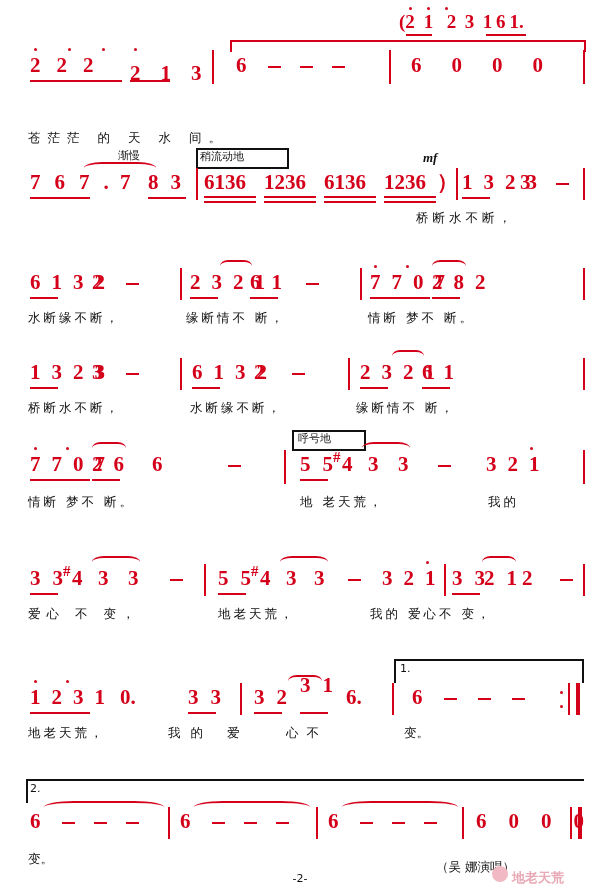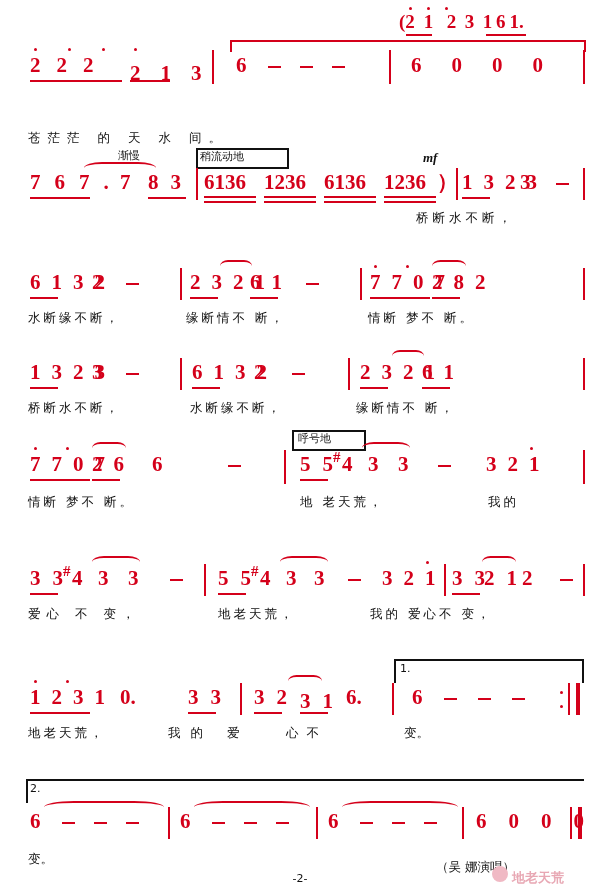--- a/index.html
+++ b/index.html
@@ -311,21 +311,21 @@
     <div class="n" style="left:120px;top:32px;">0.</div>
 
     <div class="n" style="left:188px;top:32px;letter-spacing:12px;">33</div>
     <div class="beam" style="left:188px;top:57px;width:28px;"></div>
 
     <div class="bar" style="left:240px;top:28px;height:32px;"></div>
 
     <div class="n" style="left:254px;top:32px;letter-spacing:12px;">32</div>
     <div class="beam" style="left:254px;top:57px;width:28px;"></div>
     <div class="slur" style="left:288px;top:20px;width:34px;"></div>
-    <div class="n" style="left:300px;top:36px;letter-spacing:12px;">31</div>
+    <div class="n" style="left:300px;top:20px;letter-spacing:12px;">31</div>
     <div class="beam" style="left:300px;top:57px;width:28px;"></div>
     <div class="n" style="left:346px;top:32px;">6.</div>
 
     <div class="bar" style="left:392px;top:28px;height:32px;"></div>
 
     <div class="n" style="left:412px;top:32px;">6</div>
     <div class="dash" style="left:444px;top:43px;"></div>
     <div class="dash" style="left:478px;top:43px;"></div>
     <div class="dash" style="left:512px;top:43px;"></div>
 

